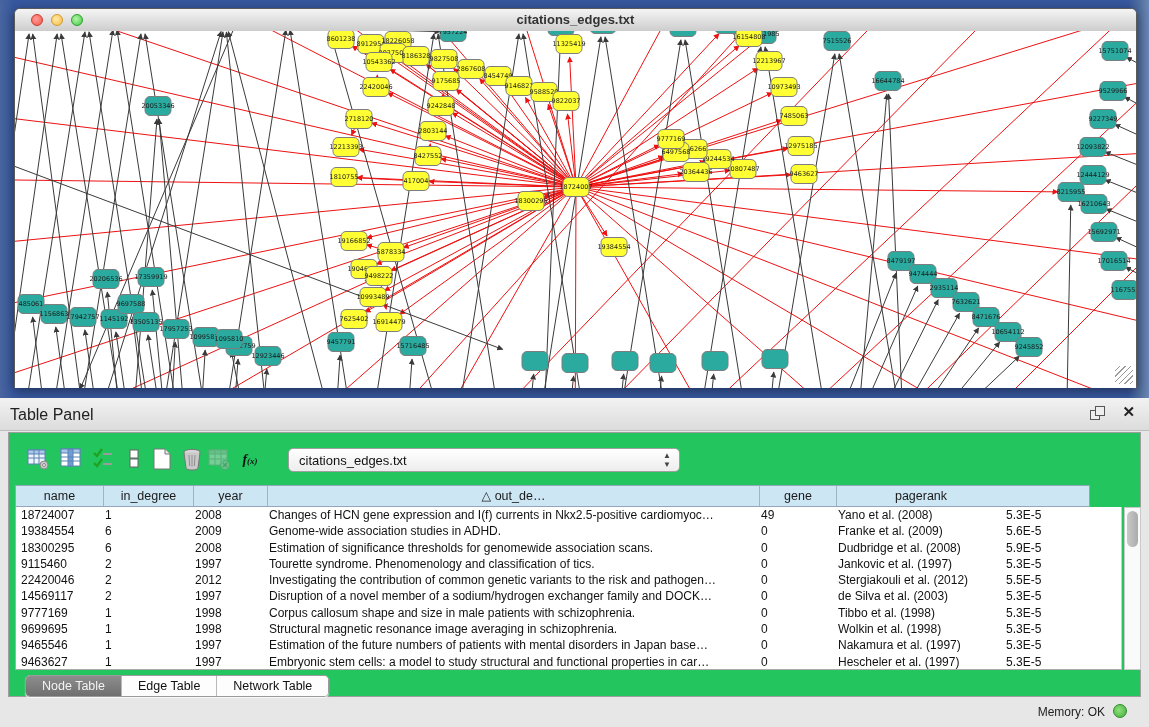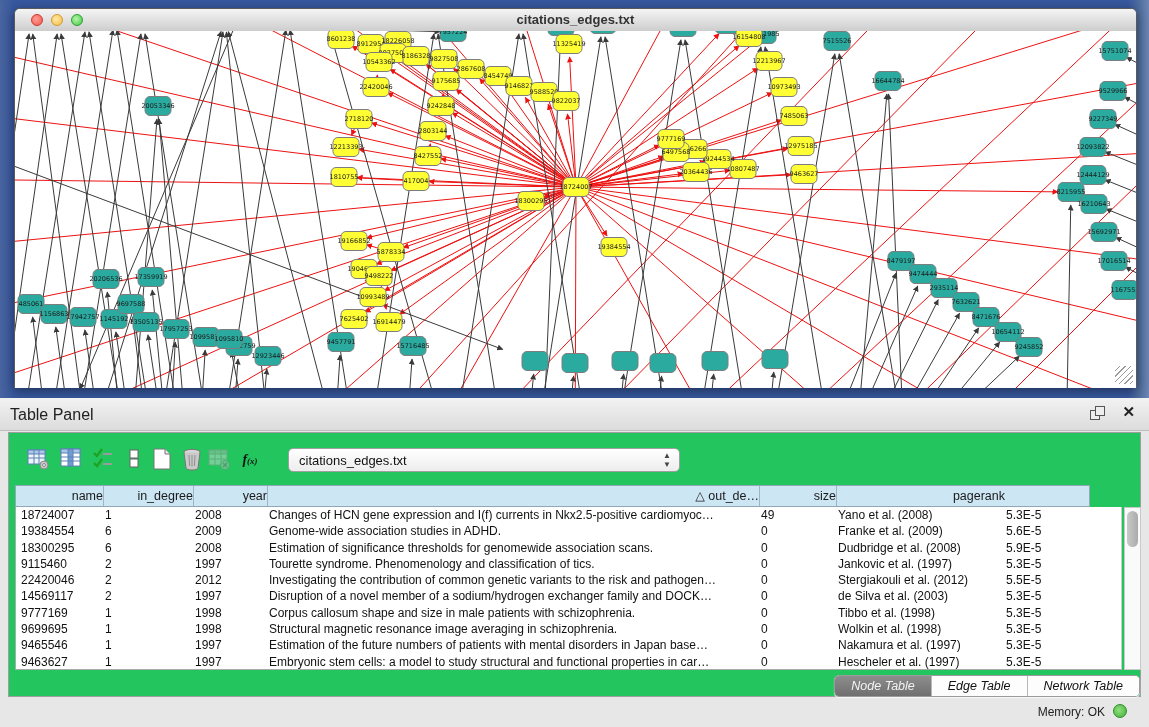--- a/index.html
+++ b/index.html
@@ -41,32 +41,32 @@
   .fx{font-size:14px;font-style:italic;font-weight:bold;font-family:"Liberation Serif",serif;color:#111;line-height:26px;}
   .combo{position:absolute;left:279px;top:15px;width:392px;height:24px;
     background:linear-gradient(#ffffff,#ededed);border:1px solid #9f9f9f;border-radius:5px;
     font-size:13px;color:#111;line-height:24px;padding-left:10px;box-sizing:border-box;cursor:pointer;}
   .combo .spin{position:absolute;right:8px;top:2px;font-size:8px;color:#444;line-height:9px;}
   
   .tbl-head{position:absolute;left:6px;top:52px;width:1075px;height:22px;display:grid;
     grid-template-columns:88px 90px 74px 492px 77px 168px 86px;
     background:#cde6f4;border:1px solid #8fa9ba;box-sizing:border-box;}
   .tbl-head .hc{border-right:1px solid #9cb6c6;font-size:12.5px;color:#1a1a1a;
-    text-align:right;line-height:20px;overflow:hidden;white-space:nowrap;cursor:pointer;}
+    text-align:center;line-height:20px;overflow:hidden;white-space:nowrap;cursor:pointer;}
   .tbl-head .hc:last-child{border-right:none;}
   .tbl-body{position:absolute;left:6px;top:74px;width:1107px;height:163px;background:#fff;
     border-left:1px solid #aaa;border-right:1px solid #ccc;border-bottom:1px solid #aaa;box-sizing:border-box;overflow:hidden;}
   .trow{display:grid;grid-template-columns:84px 90px 74px 492px 77px 168px 86px;height:16.3px;cursor:default;}
   .trow .tc{font-size:12px;color:#111;white-space:nowrap;overflow:hidden;padding-left:5px;line-height:16.3px;}
   .vscroll{position:absolute;left:1115px;top:74px;width:17px;height:163px;background:#fafafa;
     border:1px solid #c9c9c9;box-sizing:border-box;}
   .vthumb{position:absolute;left:2px;top:3px;width:11px;height:36px;border-radius:6px;
     background:linear-gradient(90deg,#c9c9c9,#ababab);cursor:pointer;}
   
-  .tabs{position:absolute;left:16px;right:0;top:242px;text-align:right;font-style:italic;}
+  .tabs{position:absolute;left:16px;right:0;top:242px;text-align:left;}
   .tabset{display:inline-flex;border:1px solid #9b9b9b;border-radius:5px;overflow:hidden;
     background:#fdfdfd;box-shadow:0 1px 1px rgba(255,255,255,.8);}
   .tab{font-size:12.5px;padding:3px 16px;color:#111;border-right:1px solid #b9b9b9;cursor:pointer;background:#fdfdfd;}
   .tab:last-child{border-right:none;}
   .tab.active{background:linear-gradient(#8d8d8d,#6f6f6f);color:#f3f3f3;}
   
   .status{position:absolute;left:0;top:697px;width:1149px;height:30px;text-align:center;}
   .mem-label{position:absolute;right:44px;top:8px;font-size:12px;color:#222;}
   .mem-dot{position:absolute;right:22px;top:7px;width:14px;height:14px;border-radius:50%;
     background:radial-gradient(circle at 5px 5px,#8fe07e,#3fae35);border:1px solid #2f8c2a;box-sizing:border-box;}
@@ -736,21 +736,21 @@
   <div class="combo">
     <span>citations_edges.txt</span>
     <span class="spin">▲<br>▼</span>
   </div>
 
   <div class="tbl-head" id="tbl-head">
       <div class="hc">name</div>
       <div class="hc">in_degree</div>
       <div class="hc">year</div>
       <div class="hc">△ out_de…</div>
-      <div class="hc">size</div>
+      <div class="hc">gene</div>
       <div class="hc">pagerank</div>
     </div>
   <div class="tbl-body" id="tbl-body">
       <div class="trow">
         <div class="tc">18724007</div>
         <div class="tc">1</div>
         <div class="tc">2008</div>
         <div class="tc">Changes of HCN gene expression and I(f) currents in Nkx2.5-positive cardiomyoc…</div>
         <div class="tc">49</div>
         <div class="tc">Yano et al. (2008)</div>

